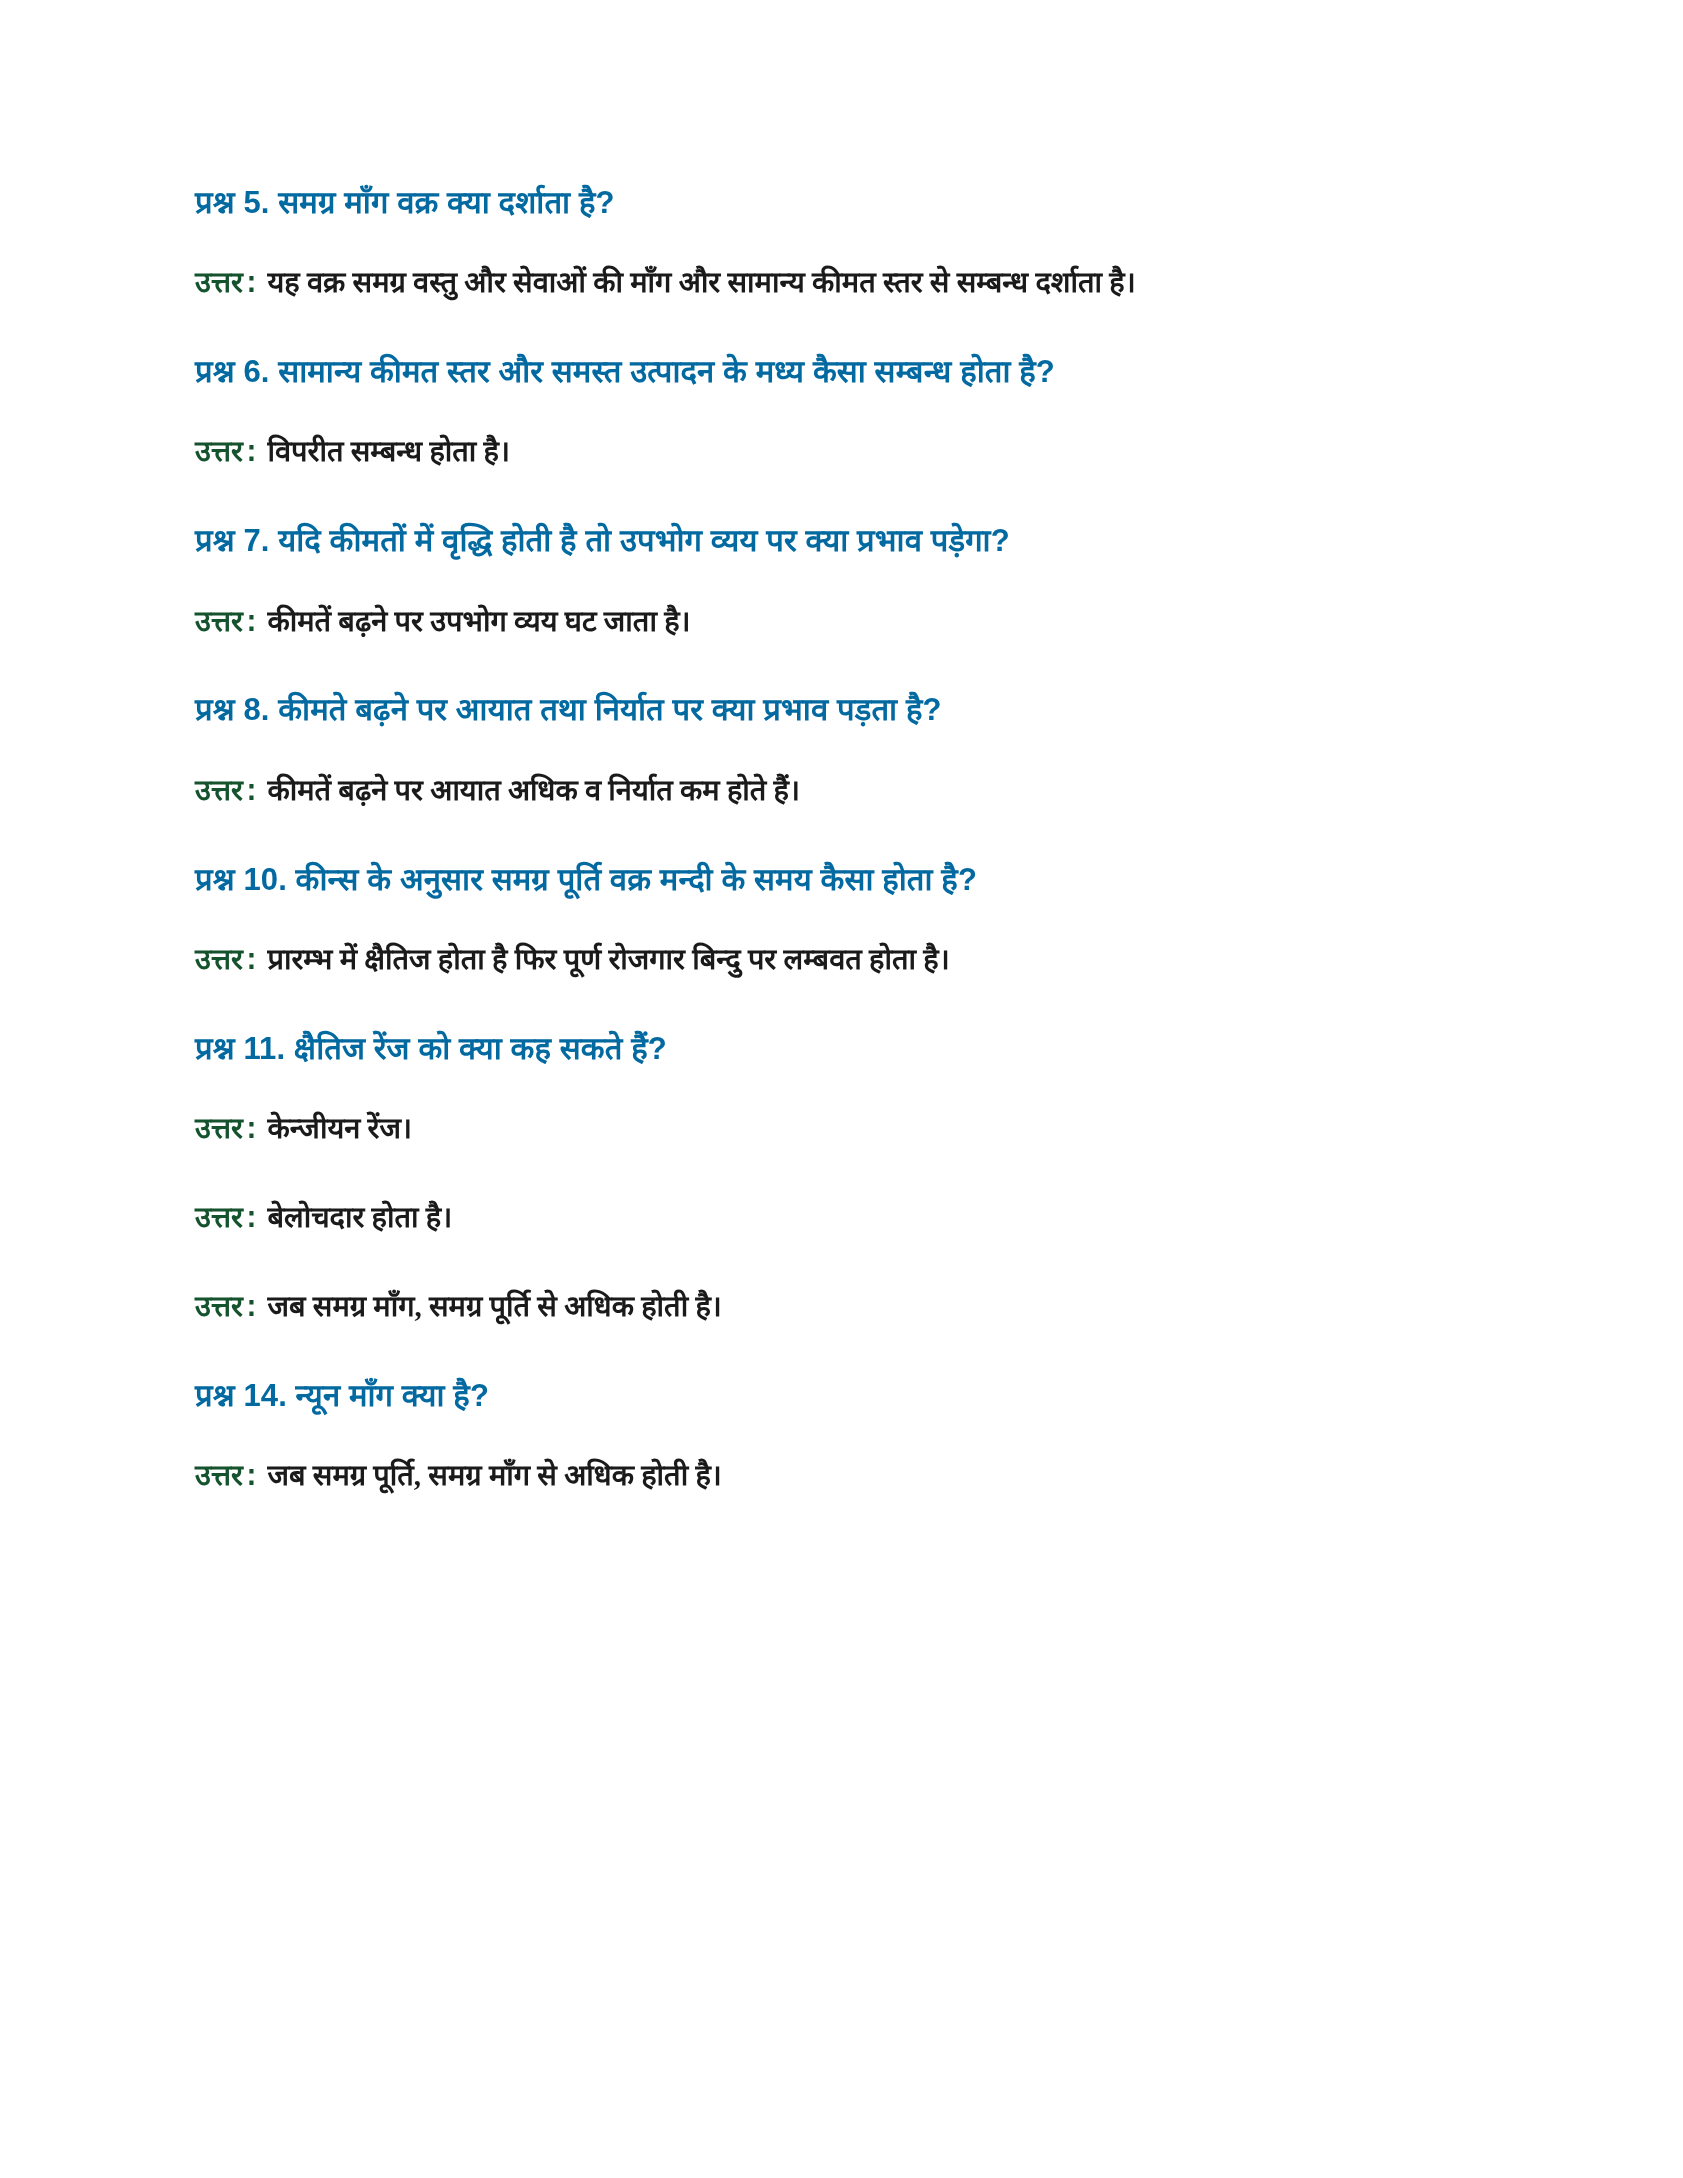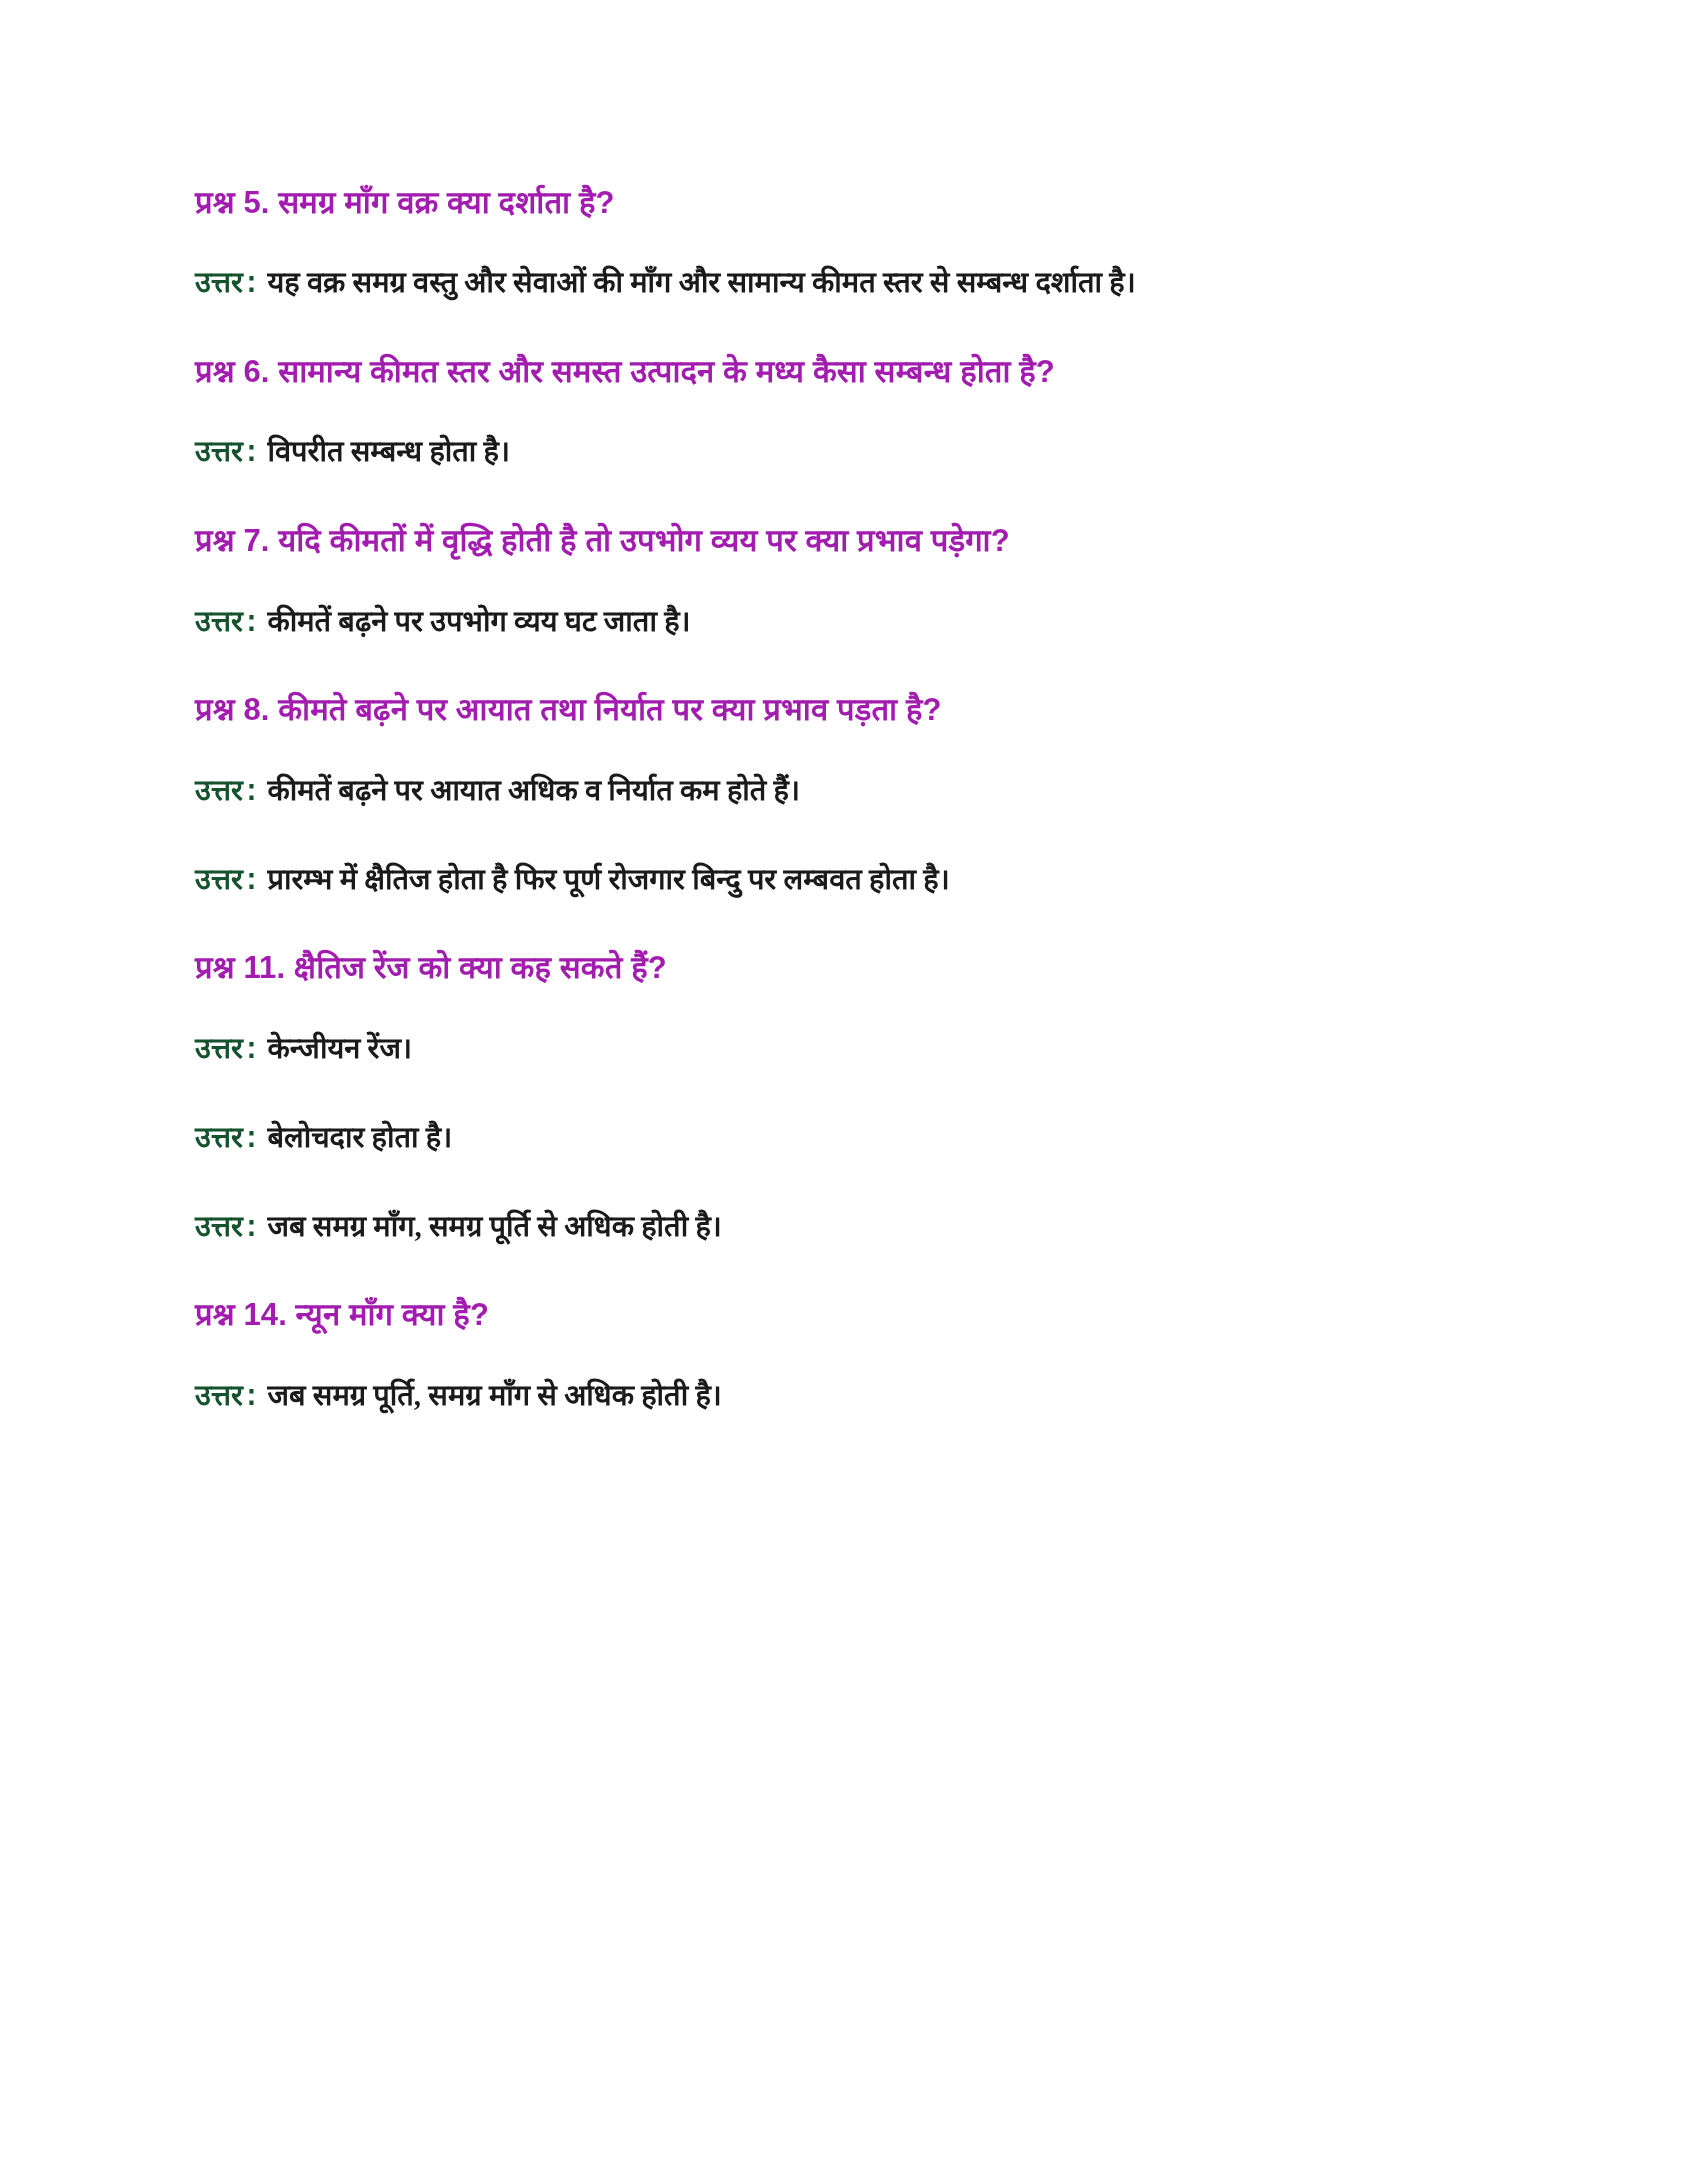--- a/index.html
+++ b/index.html
@@ -27,21 +27,21 @@
     display: block;
   }
   .qa-block {
     display: block;
   }
   .question {
     font-family: "Liberation Sans", "DejaVu Sans", sans-serif;
     font-weight: 700;
     font-size: 31px;
     line-height: 1.30;
-    color: #a21caf;
+    color: #0369a1;
     margin: 0 0 40px 0;
     letter-spacing: 0.1px;
   }
   .answer {
     font-family: "Liberation Serif", "DejaVu Serif", serif;
     font-size: 29px;
     line-height: 1.34;
     color: #1a1a1a;
     margin: 0 0 47px 0;
   }
@@ -81,20 +81,21 @@
       <p class="answer"><span class="answer-label">उत्तर:</span> <span class="answer-text">कीमतें बढ़ने पर उपभोग व्यय घट जाता है।</span></p>
     </div>
 
     <div class="qa-block">
       <p class="question">प्रश्न 8. कीमते बढ़ने पर आयात तथा निर्यात पर क्या प्रभाव पड़ता है?</p>
       <p class="answer"><span class="answer-label">उत्तर:</span> <span class="answer-text">कीमतें बढ़ने पर आयात अधिक व निर्यात कम होते हैं।</span></p>
     </div>
 
 
     <div class="qa-block">
+      <p class="question">प्रश्न 10. कीन्स के अनुसार समग्र पूर्ति वक्र मन्दी के समय कैसा होता है?</p>
       <p class="answer"><span class="answer-label">उत्तर:</span> <span class="answer-text">प्रारम्भ में क्षैतिज होता है फिर पूर्ण रोजगार बिन्दु पर लम्बवत होता है।</span></p>
     </div>
 
     <div class="qa-block">
       <p class="question">प्रश्न 11. क्षैतिज रेंज को क्या कह सकते हैं?</p>
       <p class="answer"><span class="answer-label">उत्तर:</span> <span class="answer-text">केन्जीयन रेंज।</span></p>
     </div>
 
     <div class="qa-block">
       <p class="answer"><span class="answer-label">उत्तर:</span> <span class="answer-text">बेलोचदार होता है।</span></p>

